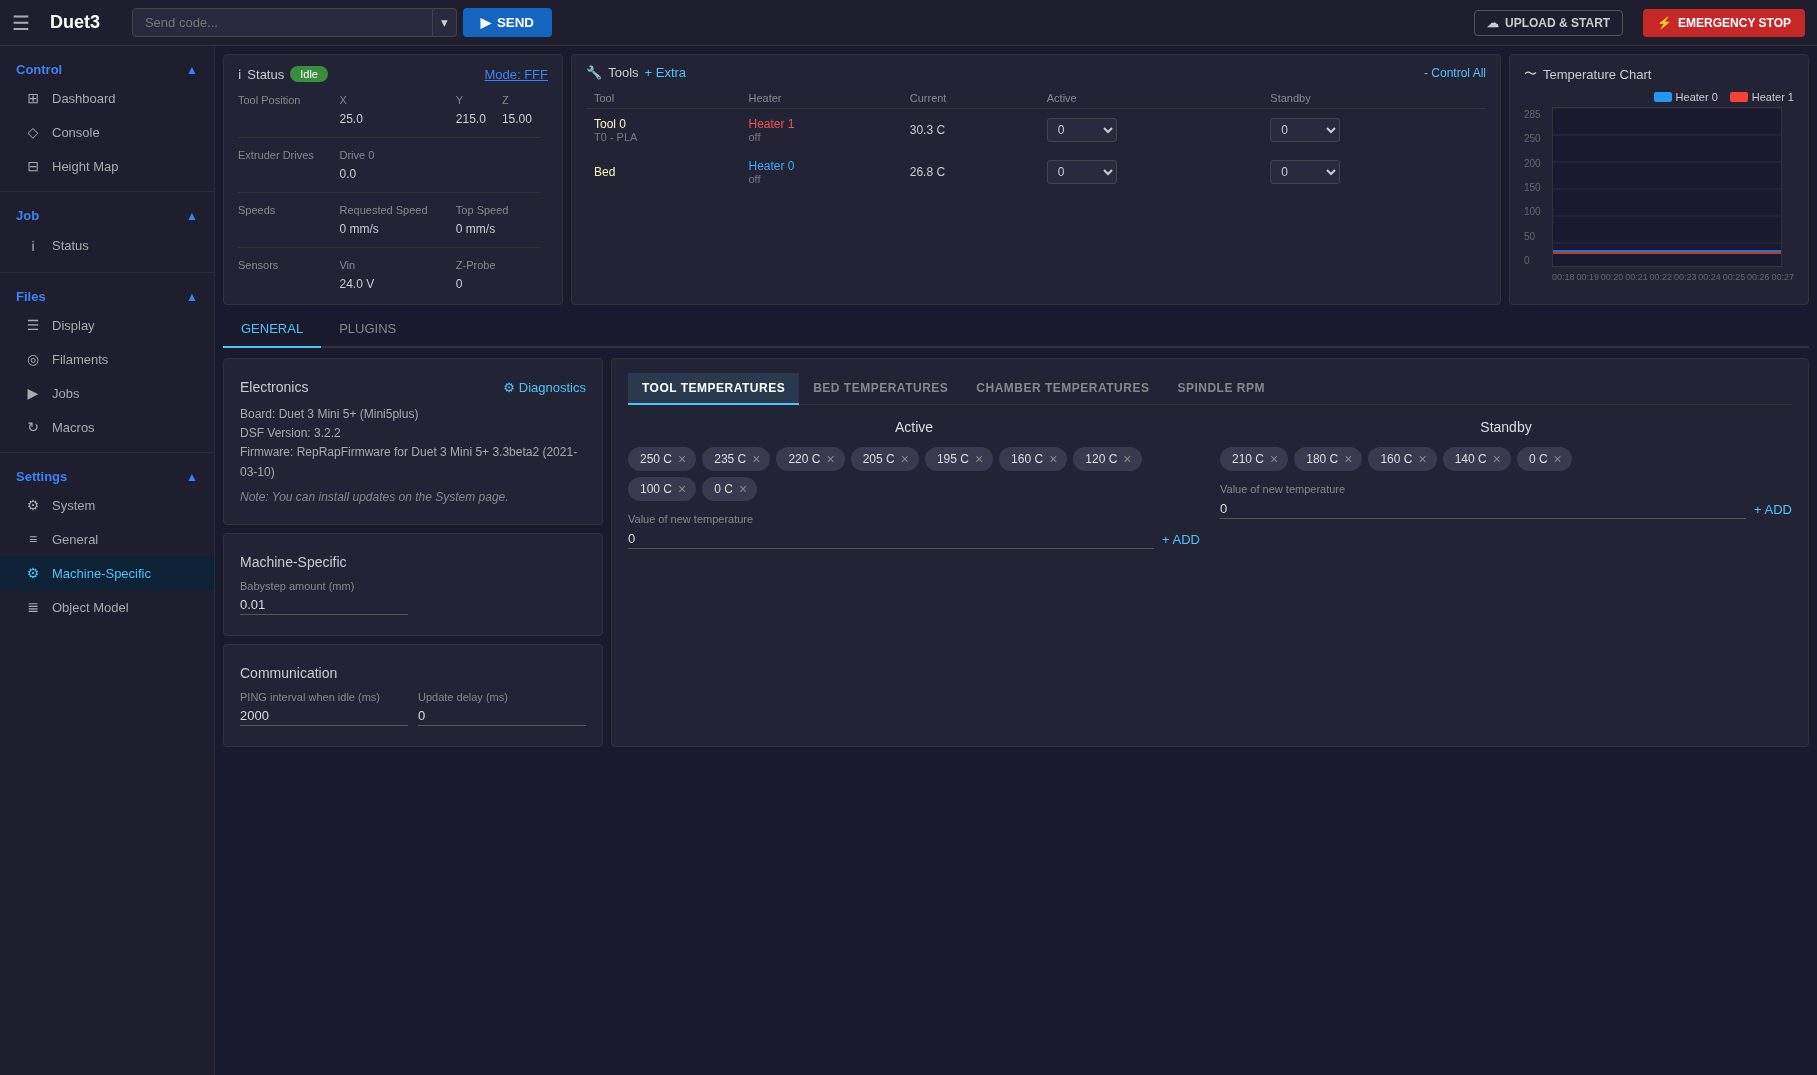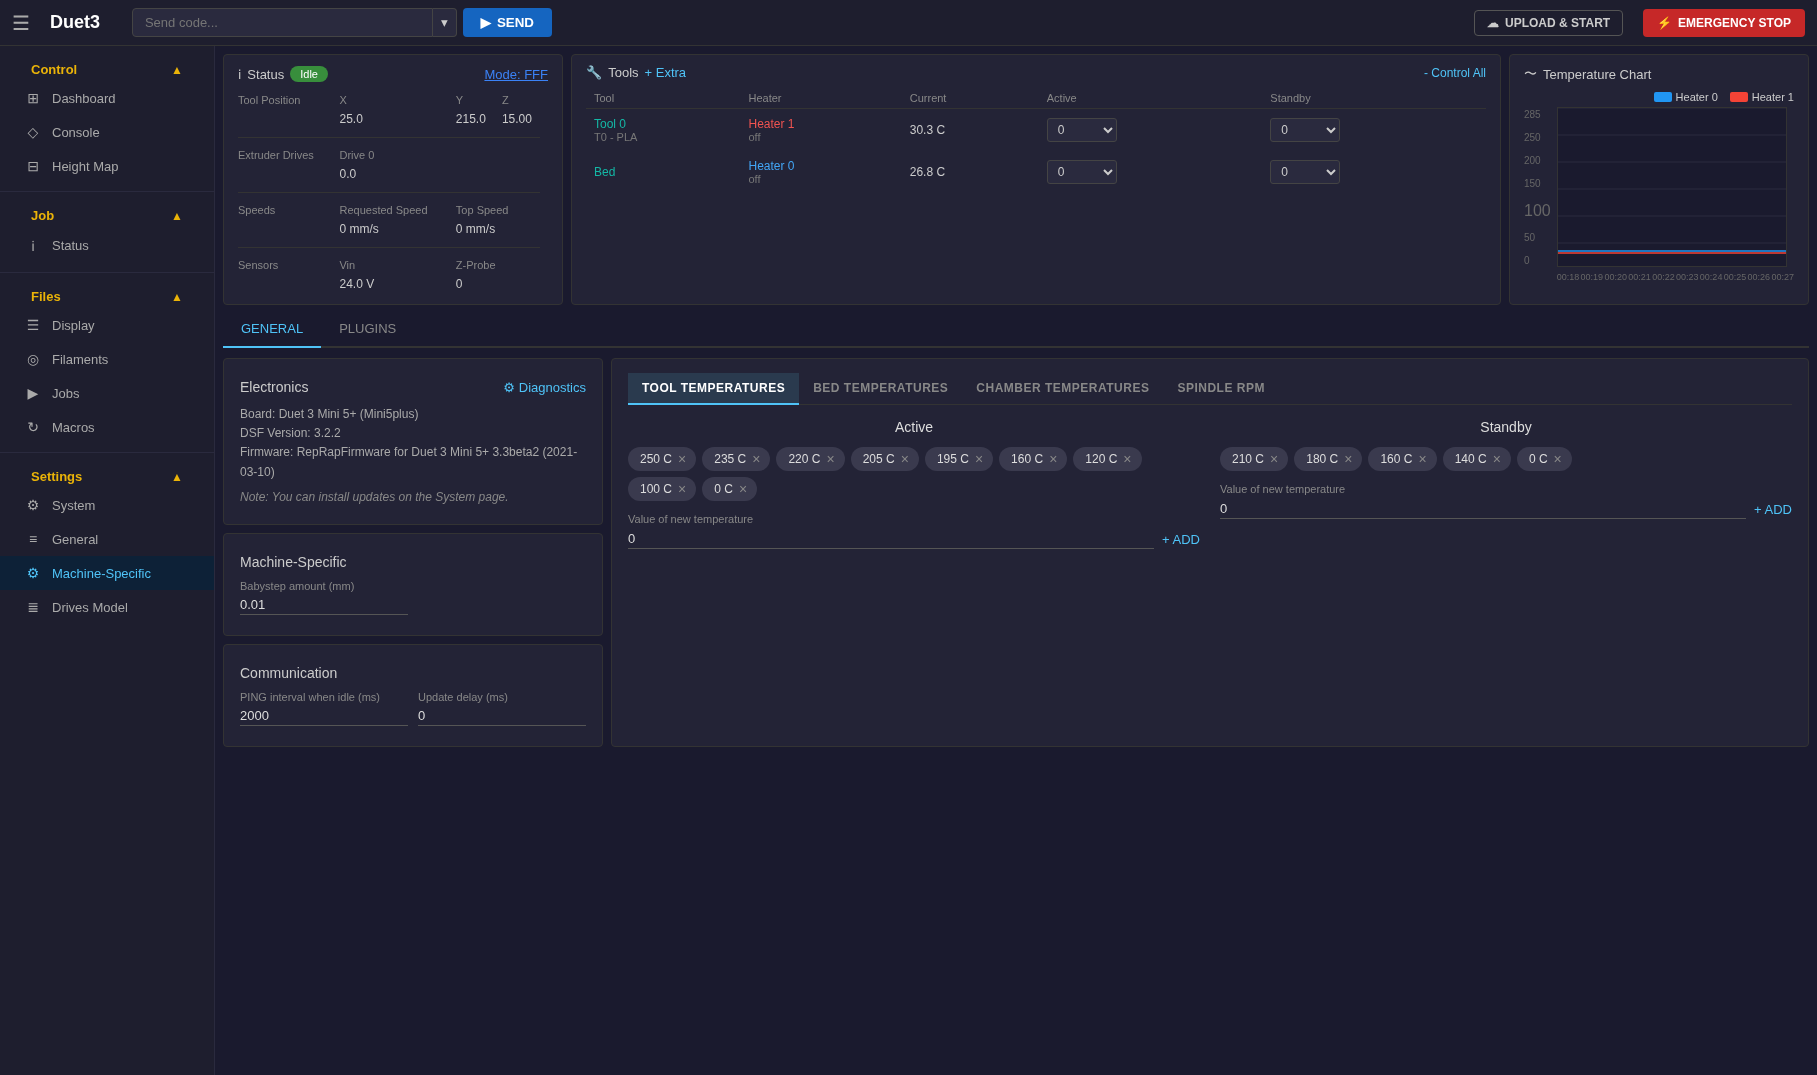--- a/index.html
+++ b/index.html
@@ -16,21 +16,21 @@
     .topbar-spacer { flex: 1; }
     .topbar-upload { display: flex; align-items: center; gap: 6px; color: #ccc; cursor: pointer; border: 1px solid #555; padding: 5px 12px; border-radius: 4px; font-size: 12px; font-weight: bold; }
     .topbar-emergency { background: #c62828; color: #fff; border: none; padding: 7px 14px; border-radius: 4px; font-weight: bold; cursor: pointer; font-size: 12px; display: flex; align-items: center; gap: 6px; margin-left: 8px; }
 
     
     .layout { display: flex; height: calc(1075px - 46px); }
 
     
     .sidebar { width: 215px; background: #1e1e2e; border-right: 1px solid #2a2a3e; padding-top: 4px; flex-shrink: 0; }
     .sidebar-section { padding: 4px 0; }
-    .sidebar-group-header { display: flex; align-items: center; justify-content: space-between; padding: 8px 31px 4px; color: #eab308; font-size: 13px; font-weight: 600; cursor: pointer; }
+    .sidebar-group-header { display: flex; align-items: center; justify-content: space-between; padding: 8px 16px 4px; color: #3b82f6; font-size: 13px; font-weight: 600; cursor: pointer; }
     .sidebar-group-header .chevron { font-size: 12px; }
     .sidebar-item { display: flex; align-items: center; gap: 10px; padding: 9px 16px 9px 24px; color: #aaa; cursor: pointer; font-size: 13px; }
     .sidebar-item.active { color: #4fc3f7; background: #0d2137; }
     .sidebar-item-icon { width: 18px; text-align: center; font-size: 14px; }
     .sidebar-divider { border: none; border-top: 1px solid #2a2a3e; margin: 4px 0; }
 
     
     .main { flex: 1; overflow-y: auto; padding: 0; background: #1a1a2e; }
 
     
@@ -49,21 +49,21 @@
 
     
     .tools-panel { background: #232336; border: 1px solid #333; border-radius: 4px; padding: 10px 14px; flex: 1; }
     .tools-header { display: flex; align-items: center; justify-content: space-between; margin-bottom: 8px; }
     .tools-title { color: #ccc; font-size: 13px; display: flex; align-items: center; gap: 6px; }
     .tools-extra { color: #4fc3f7; cursor: pointer; }
     .tools-control-all { color: #4fc3f7; cursor: pointer; font-size: 12px; }
     .tools-table { width: 100%; border-collapse: collapse; }
     .tools-table th { color: #888; font-size: 11px; font-weight: normal; padding: 4px 8px; text-align: left; border-bottom: 1px solid #333; }
     .tools-table td { padding: 8px 8px; font-size: 12px; color: #ccc; vertical-align: middle; }
-    .tool-link { color: #14b8a6; cursor: pointer; }
+    .tool-link { color: #fef9c3; cursor: pointer; }
     .heater-red { color: #ef5350; }
     .heater-blue { color: #42a5f5; }
     .temp-select { background: #2a2a3e; border: 1px solid #444; color: #ccc; padding: 3px 6px; border-radius: 3px; font-size: 12px; width: 70px; cursor: pointer; }
     .tool-sub { color: #777; font-size: 11px; }
 
     
     .temp-chart-panel { background: #232336; border: 1px solid #333; border-radius: 4px; padding: 10px 14px; min-width: 300px; }
     .temp-chart-title { color: #ccc; font-size: 13px; margin-bottom: 8px; display: flex; align-items: center; gap: 6px; }
     .chart-legend { display: flex; gap: 12px; font-size: 11px; margin-bottom: 4px; justify-content: flex-end; }
     .legend-item { display: flex; align-items: center; gap: 4px; }
@@ -206,21 +206,21 @@
       <div class="sidebar-item">
         <span class="sidebar-item-icon">≡</span>
         <span>General</span>
       </div>
       <div class="sidebar-item active">
         <span class="sidebar-item-icon">⚙</span>
         <span>Machine-Specific</span>
       </div>
       <div class="sidebar-item">
         <span class="sidebar-item-icon">≣</span>
-        <span>Drives Model</span>
+        <span>Object Model</span>
       </div>
     </div>
   </div>
 
   <div class="main">
 
     <div class="top-panels">
 
       <div class="status-panel">
         <div class="status-header">
@@ -371,21 +371,21 @@
             <div class="legend-box" style="background:#f44336;"></div>
             <span>Heater 1</span>
           </div>
         </div>
         <div style="display:flex; gap:2px;">
           <div style="display:flex; flex-direction:column; justify-content:space-between; padding:2px 4px 16px 0; min-width:26px;">
             <span style="color:#666;font-size:10px;">285</span>
             <span style="color:#666;font-size:10px;">250</span>
             <span style="color:#666;font-size:10px;">200</span>
             <span style="color:#666;font-size:10px;">150</span>
-            <span style="color:#666;font-size:16px;">100</span>
+            <span style="color:#666;font-size:10px;">100</span>
             <span style="color:#666;font-size:10px;">50</span>
             <span style="color:#666;font-size:10px;">0</span>
           </div>
           <div style="flex:1;">
             <svg width="230" height="160" style="background:#1a1a2e; border:1px solid #333;">
 
               <line x1="0" y1="0" x2="230" y2="0" stroke="#2a2a3e" stroke-width="1"></line>
               <line x1="0" y1="27" x2="230" y2="27" stroke="#2a2a3e" stroke-width="1"></line>
               <line x1="0" y1="54" x2="230" y2="54" stroke="#2a2a3e" stroke-width="1"></line>
               <line x1="0" y1="81" x2="230" y2="81" stroke="#2a2a3e" stroke-width="1"></line>

